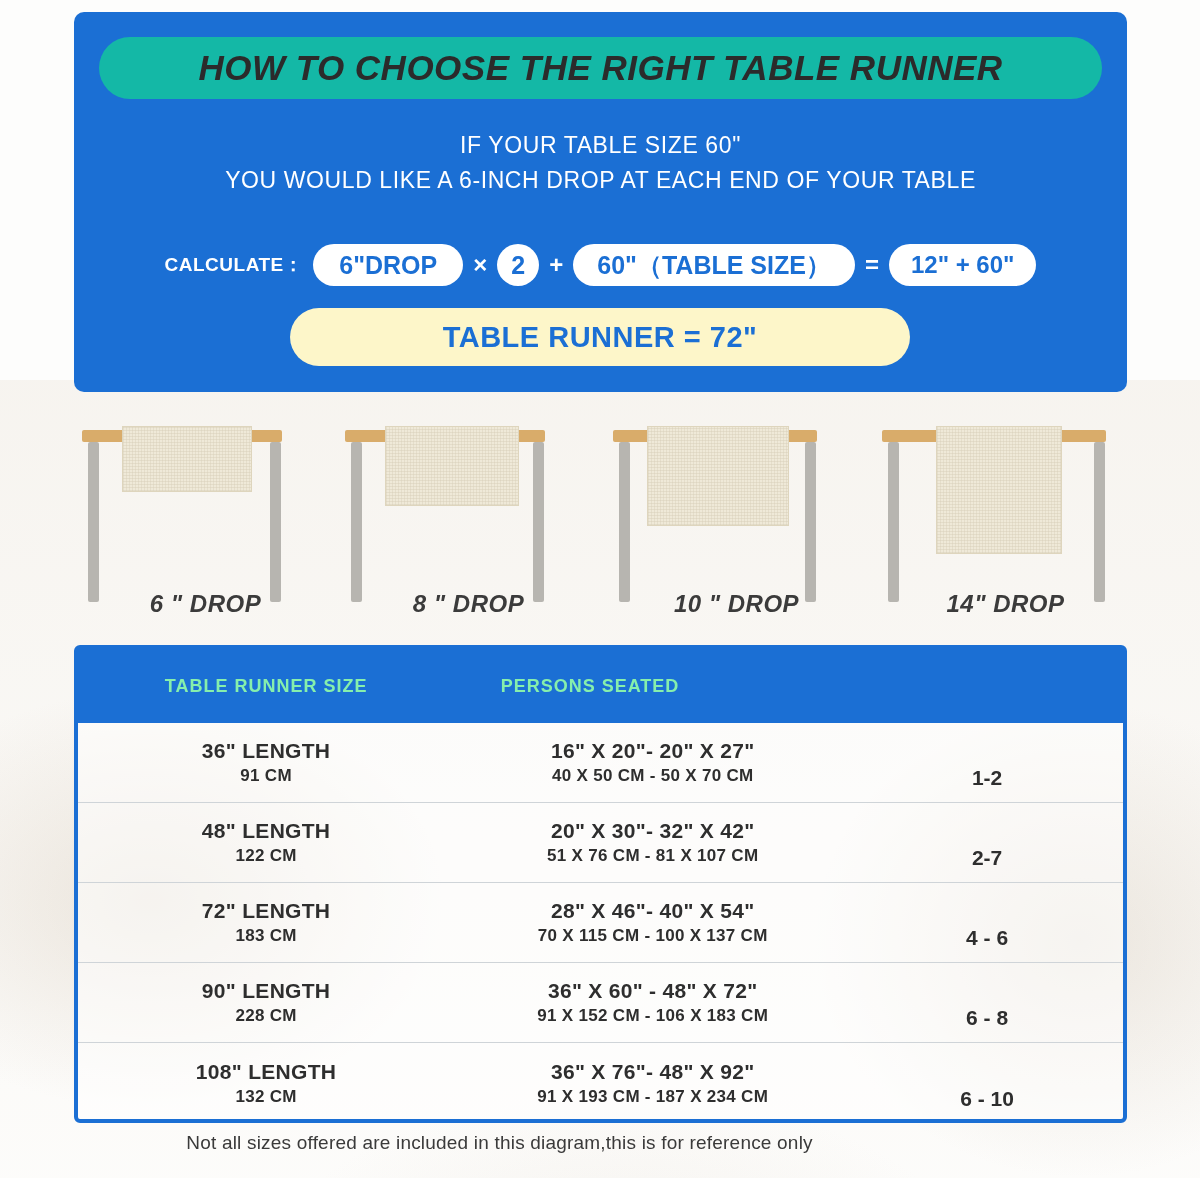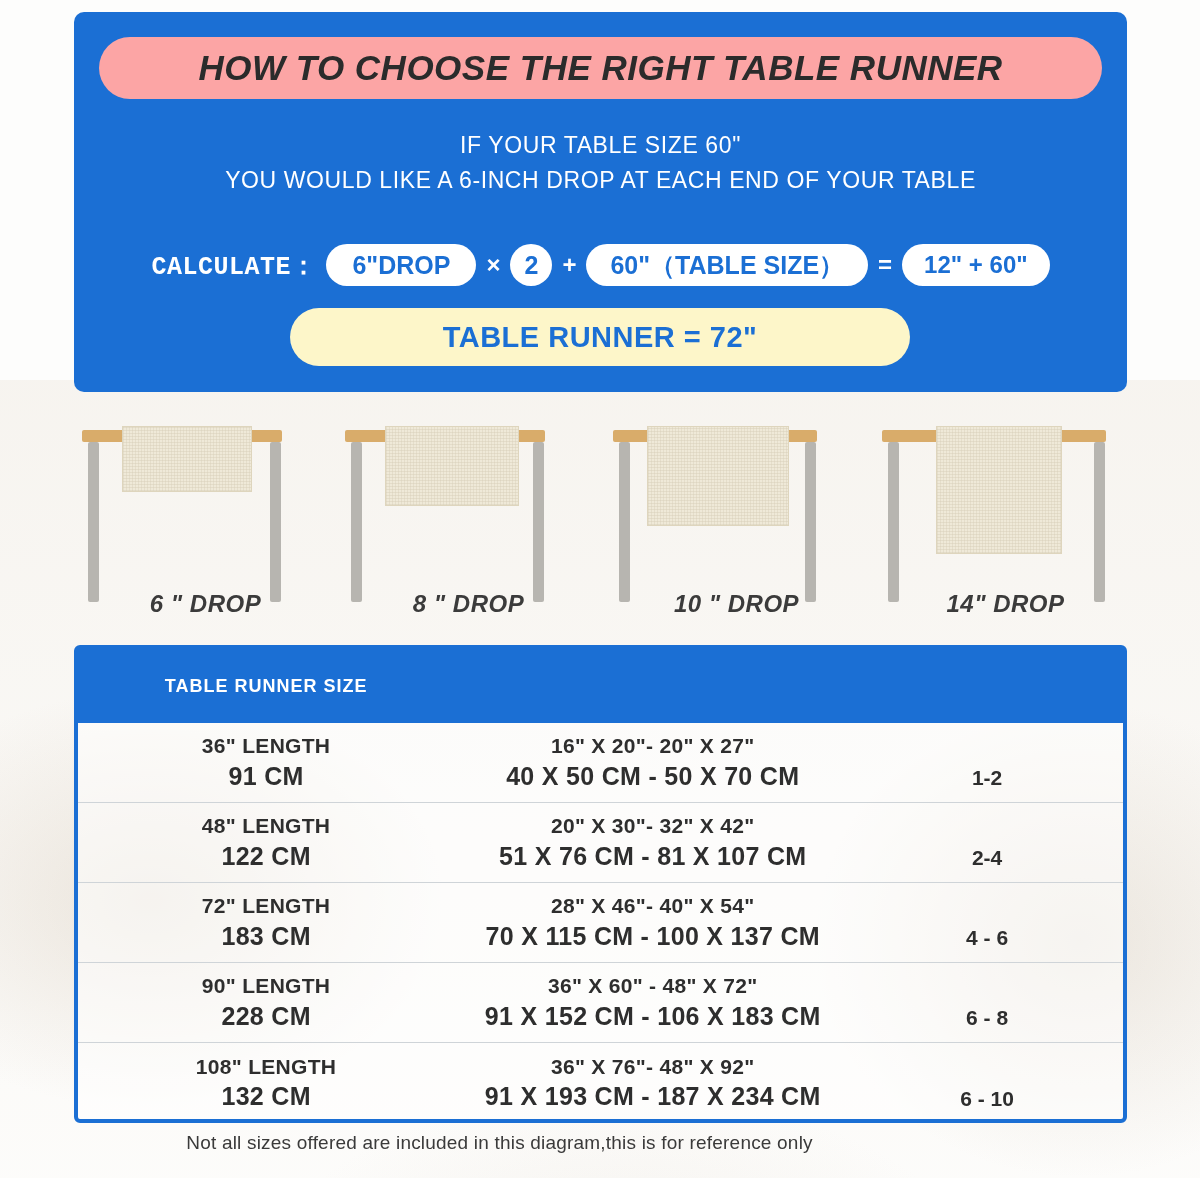--- a/index.html
+++ b/index.html
@@ -33,21 +33,21 @@
     position: absolute;
     left: 74px; top: 12px;
     width: 1053px; height: 380px;
     background: #1b6fd4;
     border-radius: 10px;
   }
   #title-plate {
     position: absolute;
     left: 25px; top: 25px;
     width: 1003px; height: 62px;
-    background: #fca5a5;
+    background: #14b8a6;
     border-radius: 31px;
     display: flex; align-items: center; justify-content: center;
   }
   #title-plate .title {
     font-size: 35px;
     font-weight: bold;
     font-style: italic;
     letter-spacing: .5px;
     color: #2b2b2b;
     white-space: nowrap;
@@ -68,24 +68,23 @@
     position: absolute;
     left: 0; top: 232px;
     width: 100%;
     display: flex;
     align-items: center;
     justify-content: center;
     gap: 10px;
   }
   #calc-row .calc-label {
     color: #ffffff;
-    font-size: 25px;
+    font-size: 19px;
     font-weight: bold;
     letter-spacing: .5px;
-    font-family: Liberation Mono, monospace;
   }
   .pill {
     background: #ffffff;
     color: #1b6fd4;
     border-radius: 22px;
     font-weight: bold;
     display: flex;
     align-items: center;
     justify-content: center;
     white-space: nowrap;
@@ -166,21 +165,21 @@
   }
   #thead {
     display: flex;
     height: 74px;
     background: #1b6fd4;
   }
   #thead .th {
     display: flex;
     align-items: center;
     justify-content: center;
-    color: #ffffff;
+    color: #86efac;
     font-size: 18px;
     font-weight: bold;
     letter-spacing: 1px;
   }
   .col1 { width: 36%; }
   .col2 { width: 38%; }
   .col3 { width: 26%; }
   .trow {
     display: flex;
     height: 80px;
@@ -190,21 +189,21 @@
   .cell {
     display: flex;
     flex-direction: column;
     align-items: center;
     justify-content: center;
     text-align: center;
     color: #2e2e2e;
     line-height: 1.28;
   }
   .cell .l1 { font-size: 21px; font-weight: bold; letter-spacing: .3px; }
-  .cell .l2 { font-size: 25px; font-weight: bold; letter-spacing: .3px; }
+  .cell .l2 { font-size: 17px; font-weight: bold; letter-spacing: .3px; }
   .cell.persons { font-size: 21px; font-weight: bold; margin-top: 32px; }
   #footnote {
     position: absolute;
     left: 0; top: 1132px;
     width: 999px;
     text-align: center;
     font-size: 19px;
     color: #3a3a3a;
     letter-spacing: .2px;
   }
@@ -270,20 +269,21 @@
       <div class="leg" style="left:14px; top:22px; height:160px;"></div>
       <div class="leg" style="left:220px; top:22px; height:160px;"></div>
       <div class="runner" style="left:62px; top:6px; width:126px; height:128px;"></div>
       <div class="drop-label">14" DROP</div>
     </div>
   </div>
 
   <div id="table-wrap">
     <div id="thead">
       <div class="th col1">TABLE RUNNER SIZE</div>
+      <div class="th col3">PERSONS SEATED</div>
     </div>
 
     <div class="trow">
       <div class="cell col1">
         <span class="l1">36" LENGTH</span>
         <span class="l2">91 CM</span>
       </div>
       <div class="cell col2">
         <span class="l1">16" X 20"- 20" X 27"</span>
         <span class="l2">40 X 50 CM - 50 X 70 CM</span>
@@ -293,21 +293,21 @@
 
     <div class="trow">
       <div class="cell col1">
         <span class="l1">48" LENGTH</span>
         <span class="l2">122 CM</span>
       </div>
       <div class="cell col2">
         <span class="l1">20" X 30"- 32" X 42"</span>
         <span class="l2">51 X 76 CM - 81 X 107 CM</span>
       </div>
-      <div class="cell persons col3">2-4</div>
+      <div class="cell persons col3">2-7</div>
     </div>
 
     <div class="trow">
       <div class="cell col1">
         <span class="l1">72" LENGTH</span>
         <span class="l2">183 CM</span>
       </div>
       <div class="cell col2">
         <span class="l1">28" X 46"- 40" X 54"</span>
         <span class="l2">70 X 115 CM - 100 X 137 CM</span>

